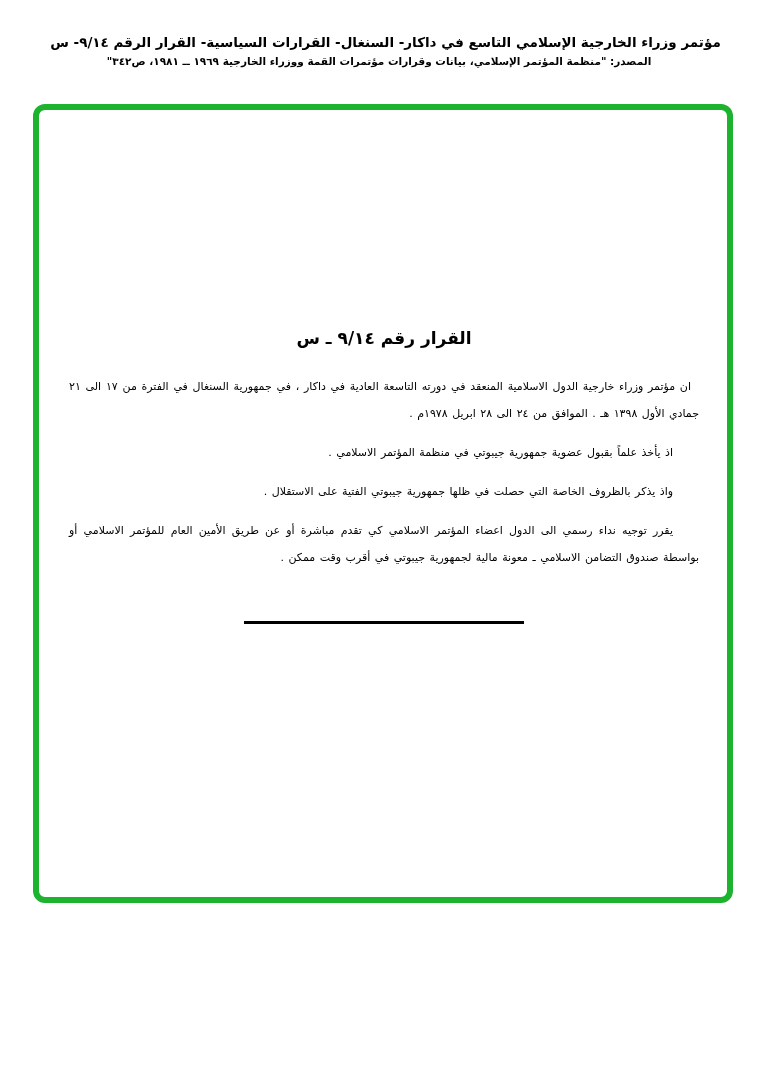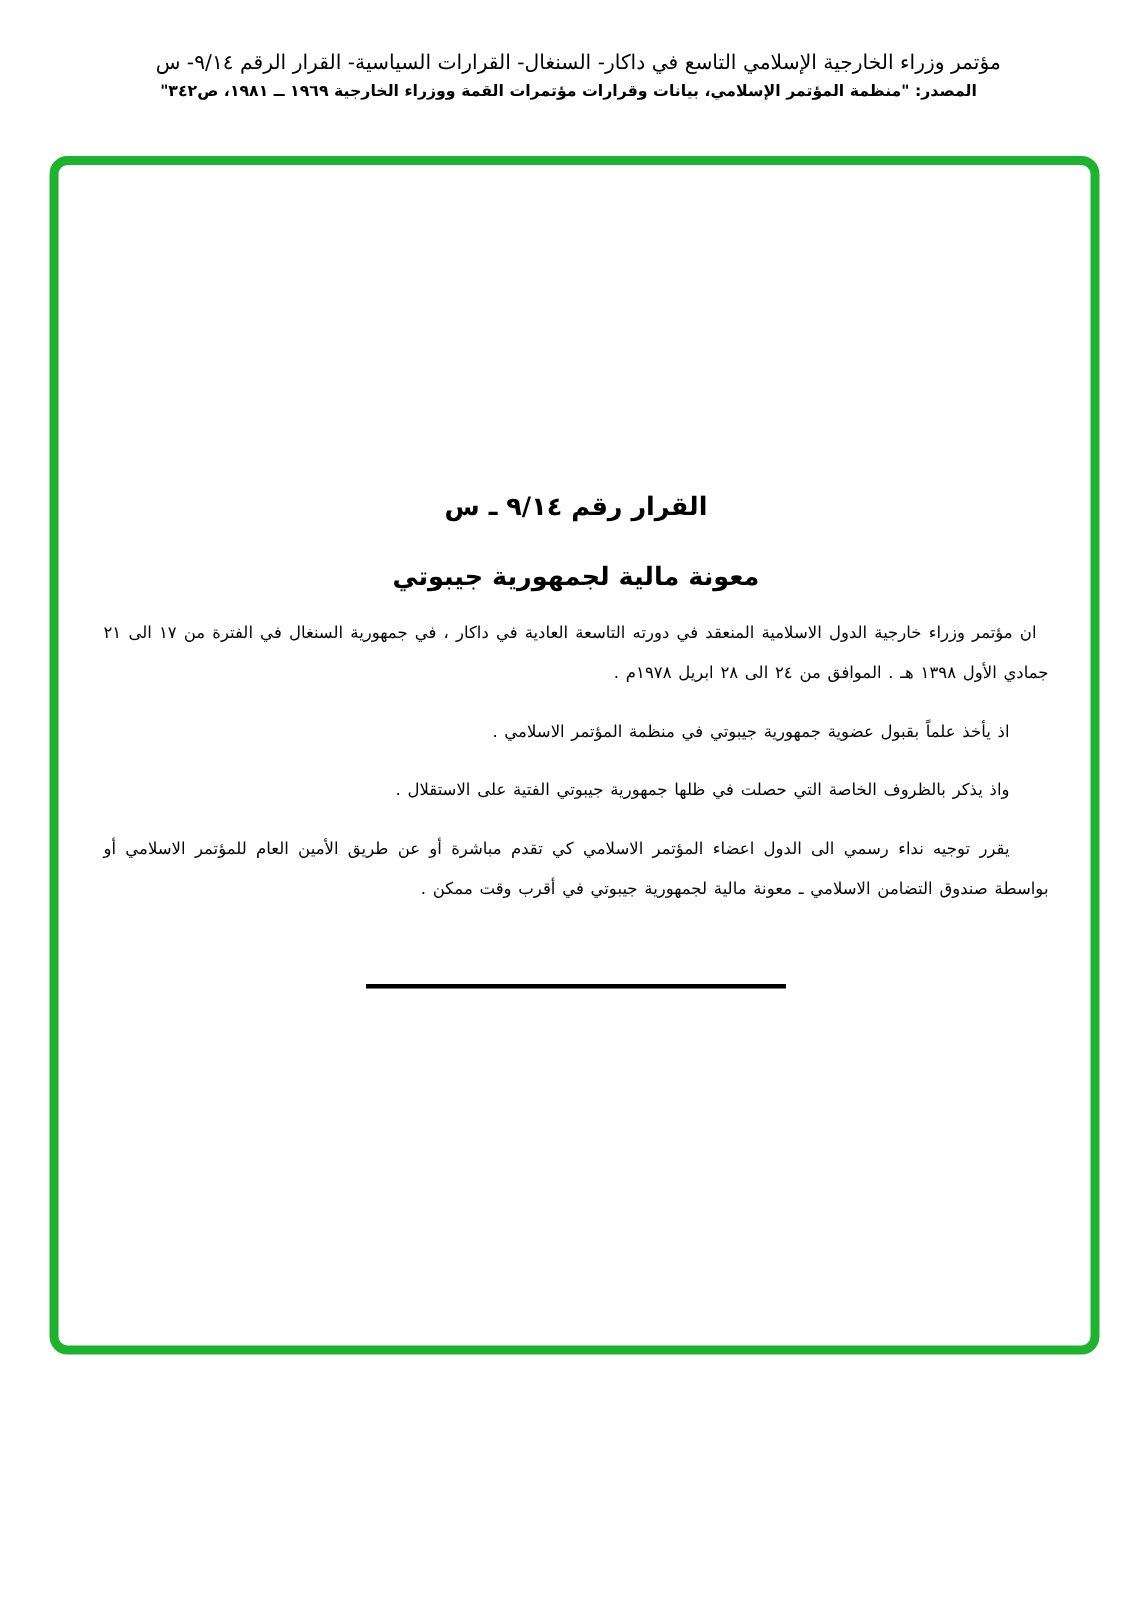--- a/index.html
+++ b/index.html
@@ -15,21 +15,21 @@
     color: #000000;
     direction: rtl;
     overflow: hidden;
   }
   .page-header {
     text-align: center;
     padding-top: 34px;
   }
   .header-line1 {
     font-size: 13.5px;
-    font-weight: normal;
+    font-weight: bold;
     letter-spacing: 0;
     padding-left: 13px;
   }
   .header-line2 {
     font-size: 10.5px;
     font-weight: bold;
     margin-top: 5px;
   }
   .doc-frame {
     position: absolute;
@@ -73,21 +73,20 @@
 <body>
 
 <header class="page-header">
   <div class="header-line1">مؤتمر وزراء الخارجية الإسلامي التاسع في داكار- السنغال- القرارات السياسية- القرار الرقم ٩/١٤- س</div>
   <div class="header-line2">المصدر: "منظمة المؤتمر الإسلامي، بيانات وقرارات مؤتمرات القمة ووزراء الخارجية ١٩٦٩ ــ ١٩٨١، ص٣٤٢"</div>
 </header>
 
 <div class="doc-frame" style="border-color: rgb(29, 179, 47);">
   <div class="doc-body">
     <div class="title-number">القرار رقم ٩/١٤ ـ س</div>
-    <div class="title-subject">معونة مالية لجمهورية جيبوتي</div>
 
     <p class="para para-preamble">ان مؤتمر وزراء خارجية الدول الاسلامية المنعقد في دورته التاسعة العادية في داكار ، في جمهورية السنغال في الفترة من ١٧ الى ٢١ جمادي الأول ١٣٩٨ هـ .  الموافق من ٢٤ الى ٢٨ ابريل ١٩٧٨م .</p>
 
     <p class="para">اذ يأخذ علماً بقبول عضوية جمهورية جيبوتي في منظمة المؤتمر الاسلامي .</p>
 
     <p class="para">واذ يذكر بالظروف الخاصة التي حصلت في ظلها جمهورية جيبوتي الفتية على الاستقلال .</p>
 
 
     <p class="para">يقرر توجيه نداء رسمي الى الدول اعضاء المؤتمر الاسلامي كي تقدم مباشرة أو عن طريق الأمين العام للمؤتمر الاسلامي أو بواسطة صندوق التضامن الاسلامي ـ معونة مالية لجمهورية جيبوتي في أقرب وقت ممكن .</p>
 

